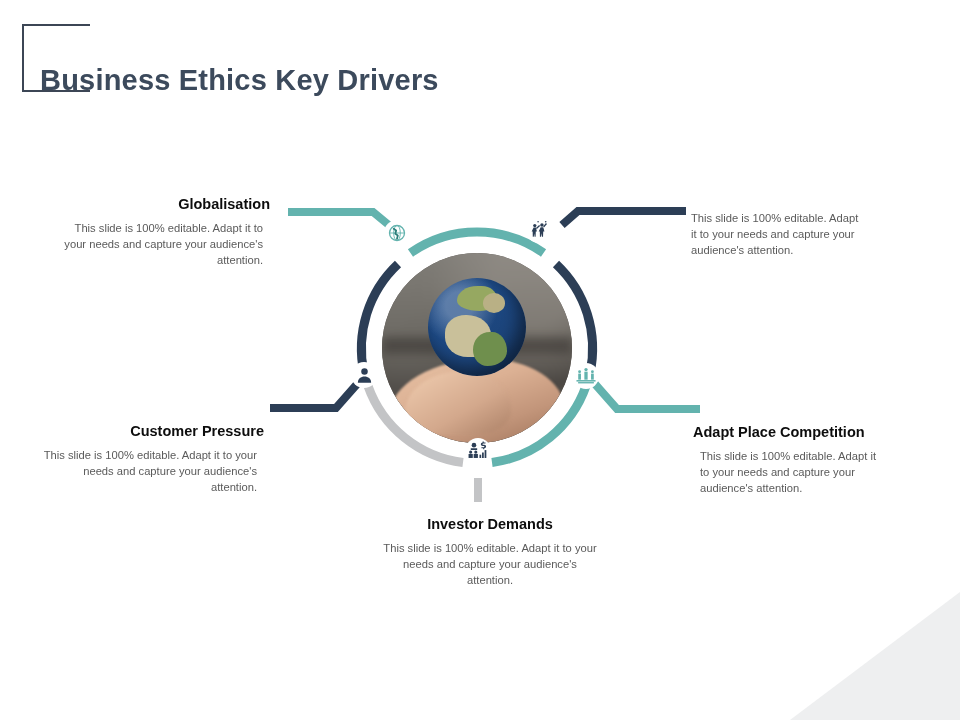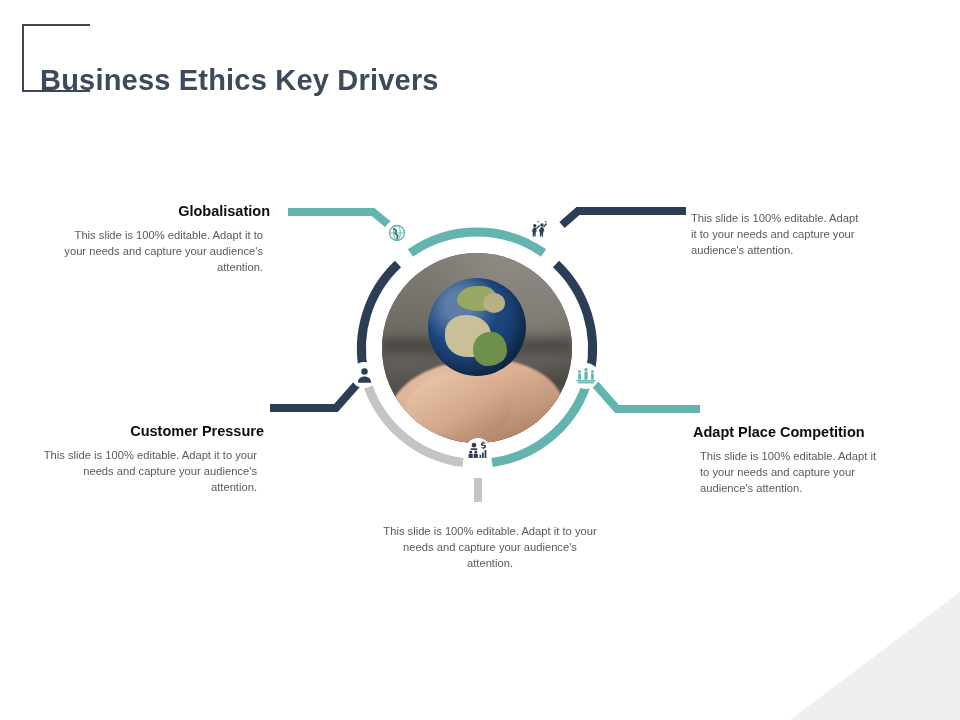--- a/index.html
+++ b/index.html
@@ -74,21 +74,21 @@
   .node-body {
     font-size: 11.2px;
     color: #5a5a5a;
     line-height: 1.43;
     margin: 7px;
   }
   .ta-right { text-align: right; }
   .ta-left  { text-align: left; }
   .ta-center{ text-align: center; }
 
-  #txt-globalisation     { left: 45px;  top: 203px; width: 225px; }
+  #txt-globalisation     { left: 45px;  top: 196px; width: 225px; }
   #txt-corporate         { left: 684px; top: 203px; width: 185px; }
   #txt-customer          { left: 30px;  top: 423px; width: 234px; }
   #txt-market            { left: 693px; top: 424px; width: 200px; }
   #txt-investor          { left: 375px; top: 516px; width: 230px; }
 
   
   #diagram {
     position: absolute;
     left: 270px;
     top: 190px;
@@ -209,20 +209,21 @@
     <p class="node-title">Customer Pressure</p>
     <p class="node-body">This slide is 100% editable. Adapt it to your needs and capture your audience's attention.</p>
   </div>
 
   <div class="node-text ta-left" id="txt-market">
     <p class="node-title">Adapt Place Competition</p>
     <p class="node-body">This slide is 100% editable. Adapt it to your needs and capture your audience's attention.</p>
   </div>
 
   <div class="node-text ta-center" id="txt-investor">
+    <p class="node-title">Investor Demands</p>
     <p class="node-body">This slide is 100% editable. Adapt it to your needs and capture your audience's attention.</p>
   </div>
 
   <div id="diagram">
 
     <svg width="450" height="330" viewBox="0 0 450 330">
 
       <g fill="none" stroke-width="9" stroke-linecap="butt">
 
         <path d="M 140.46 63.00 A 116 116 0 0 1 273.54 63.00" stroke="#63b3ae"></path>

